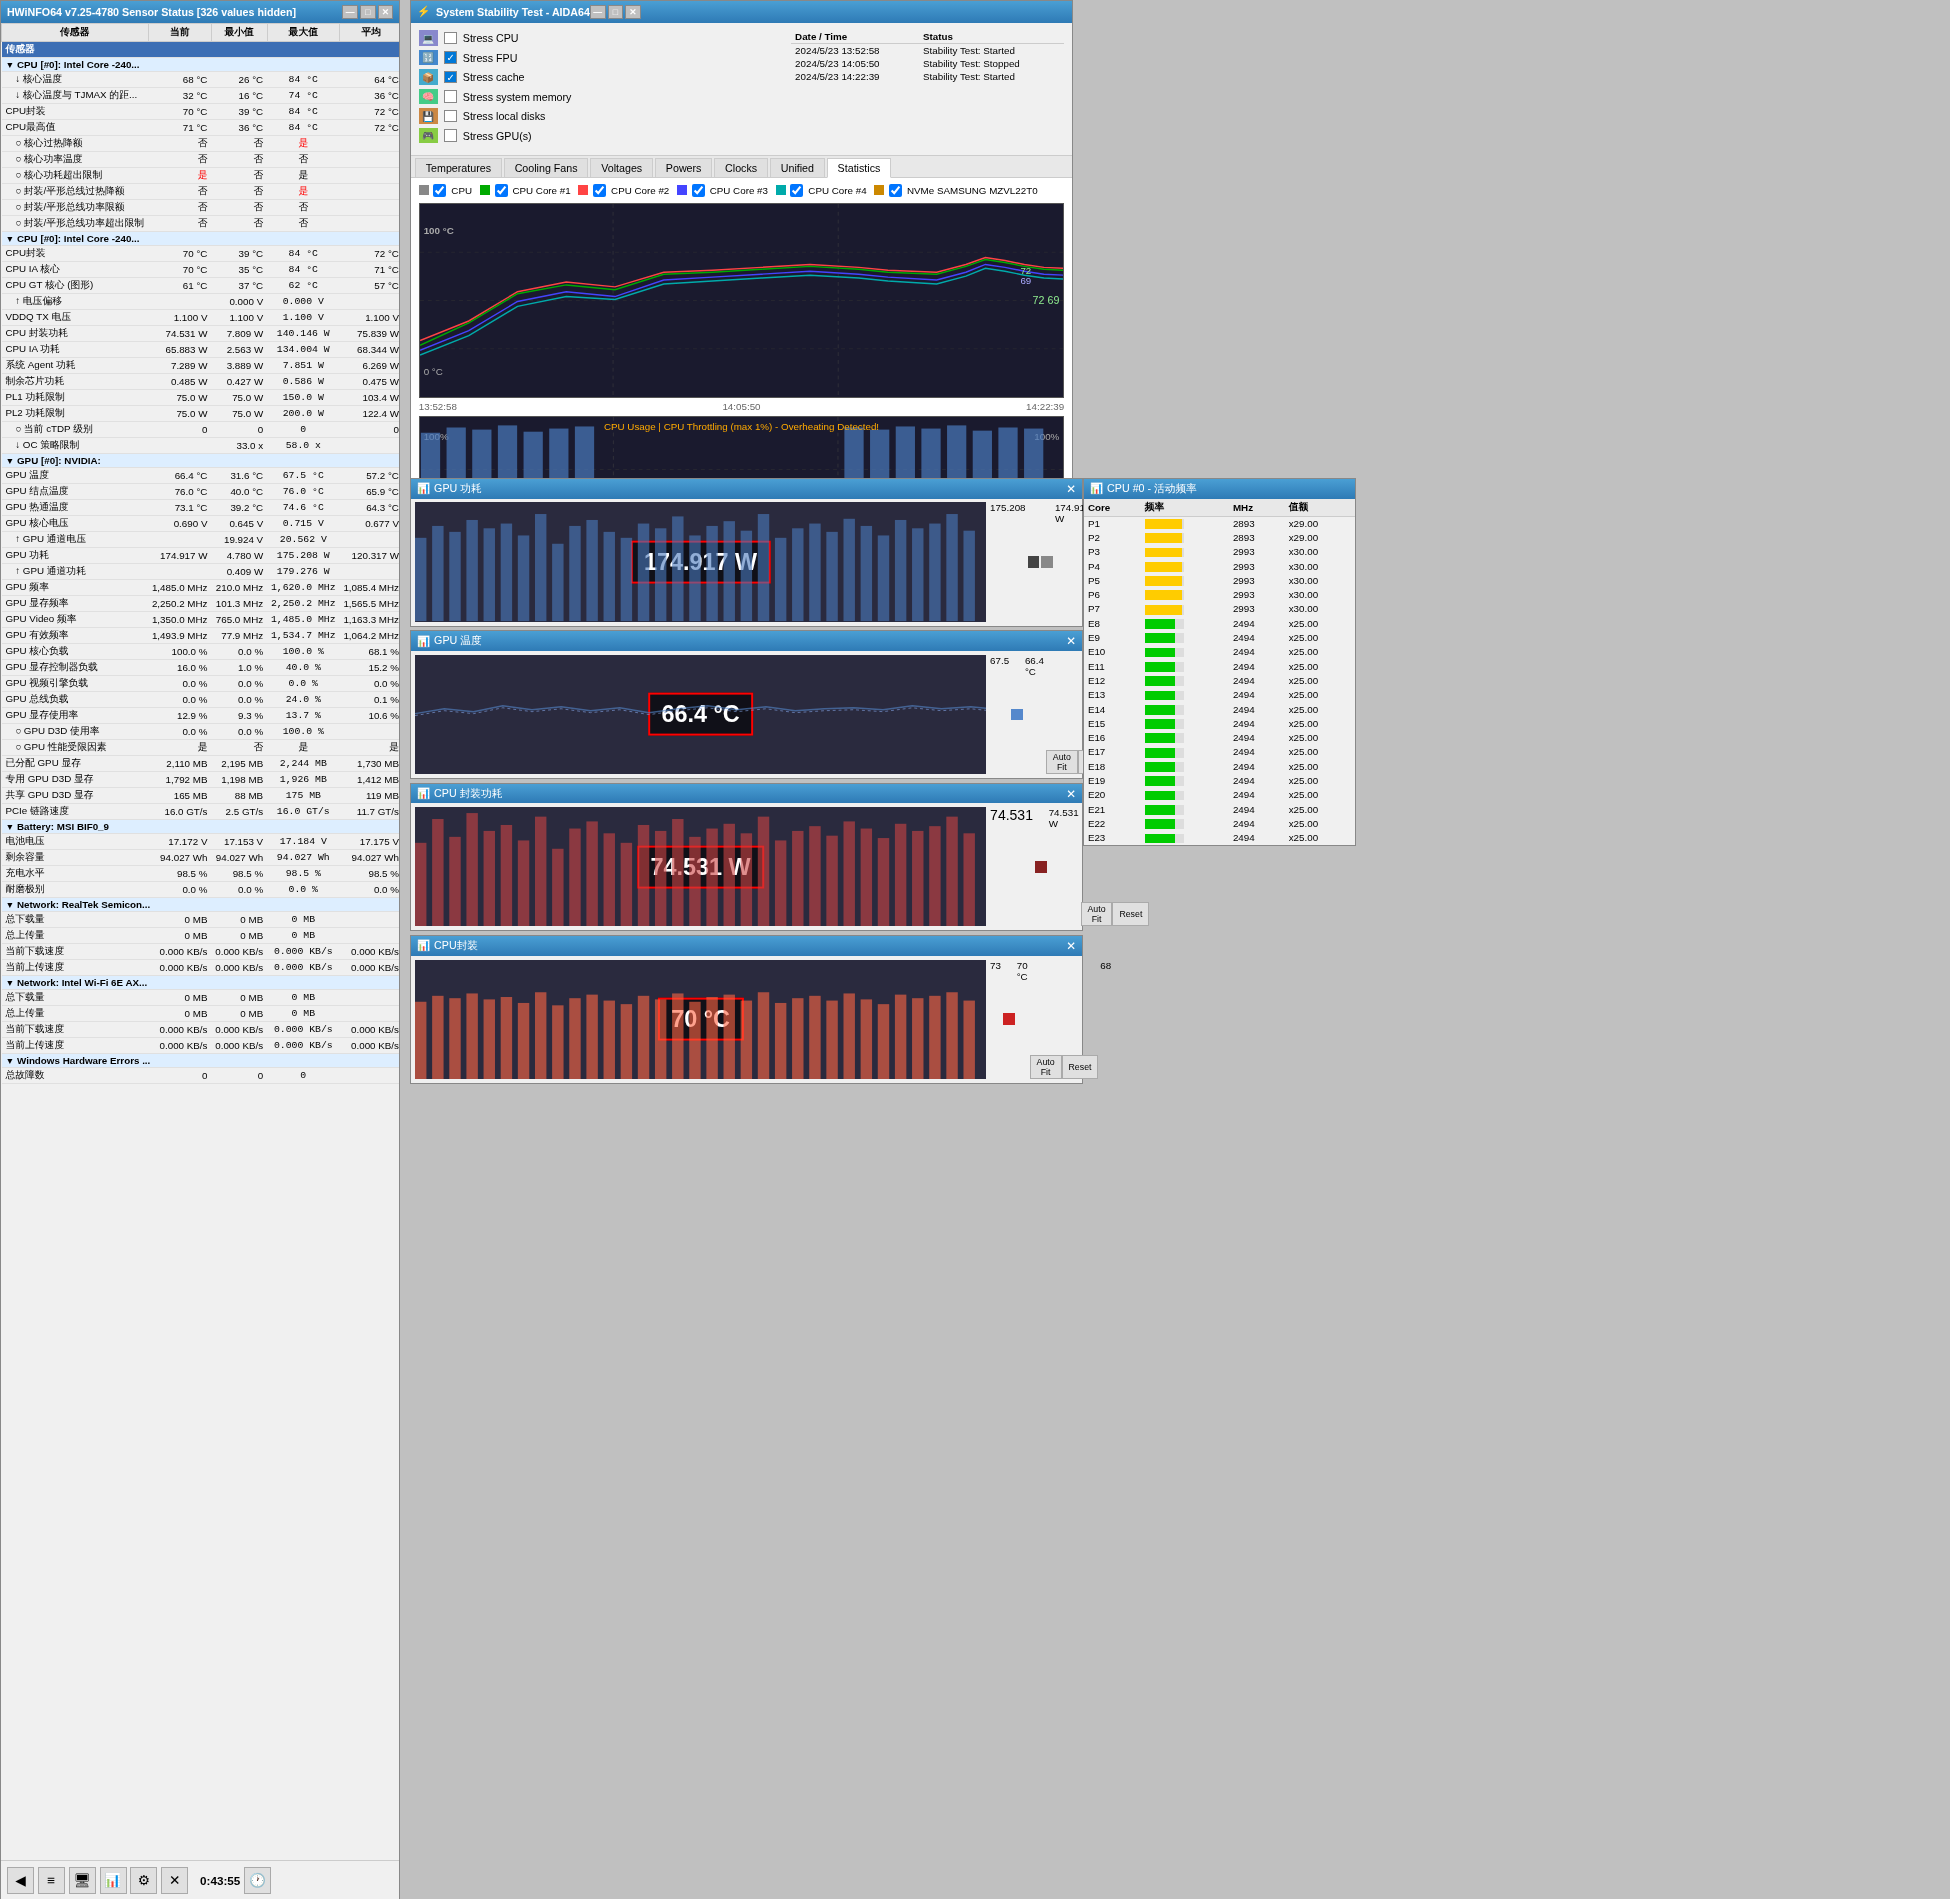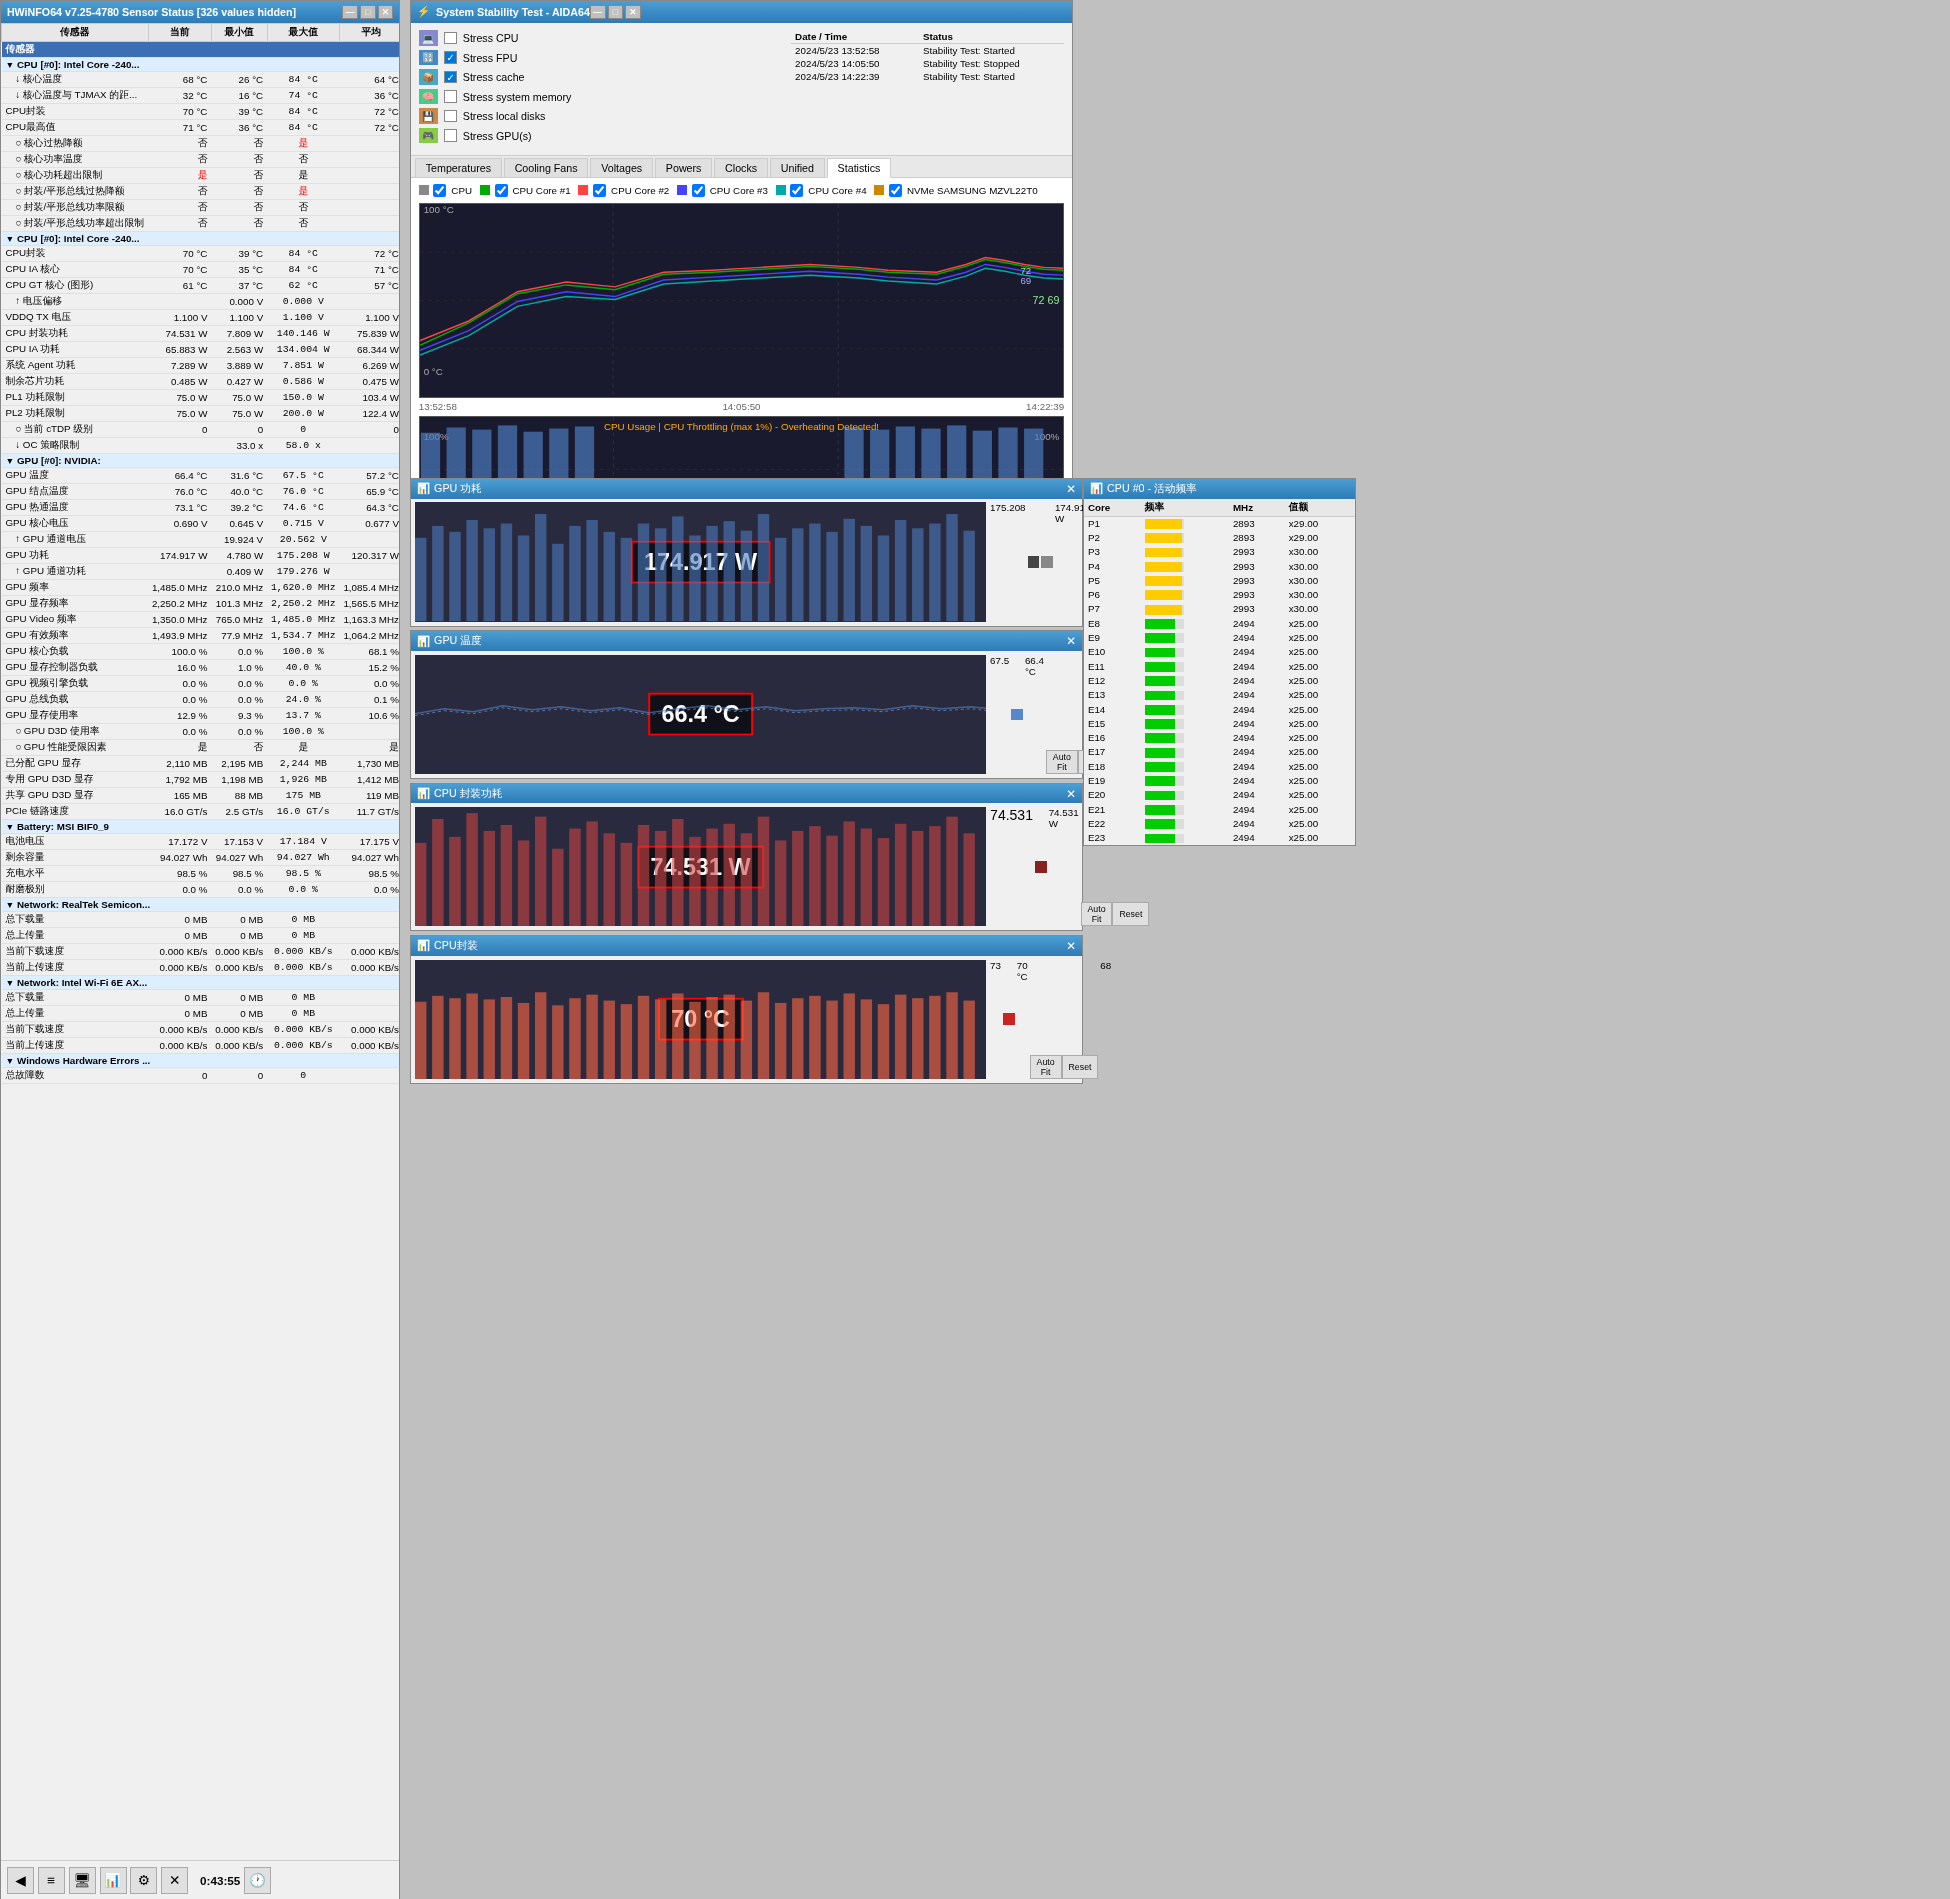--- a/index.html
+++ b/index.html
@@ -198,23 +198,24 @@
       position: relative;
       height: 107px;
       background: #1a1a2e;
       border: 1px solid #555;
       margin: 3.9px;
       overflow: hidden;
     }
     .chart-label-y {
       position: absolute;
       left: 3.9px;
-      top: 0;
+      top: 21px;
       color: #aaa;
       font-size: 9.8px;
+      font-weight: bold;
     }
     .chart-label-y-bottom {
       position: absolute;
       left: 3.9px;
       bottom: 19.5px;
       color: #aaa;
       font-size: 9.8px;
     }
     .chart-time-labels {
       display: flex;

